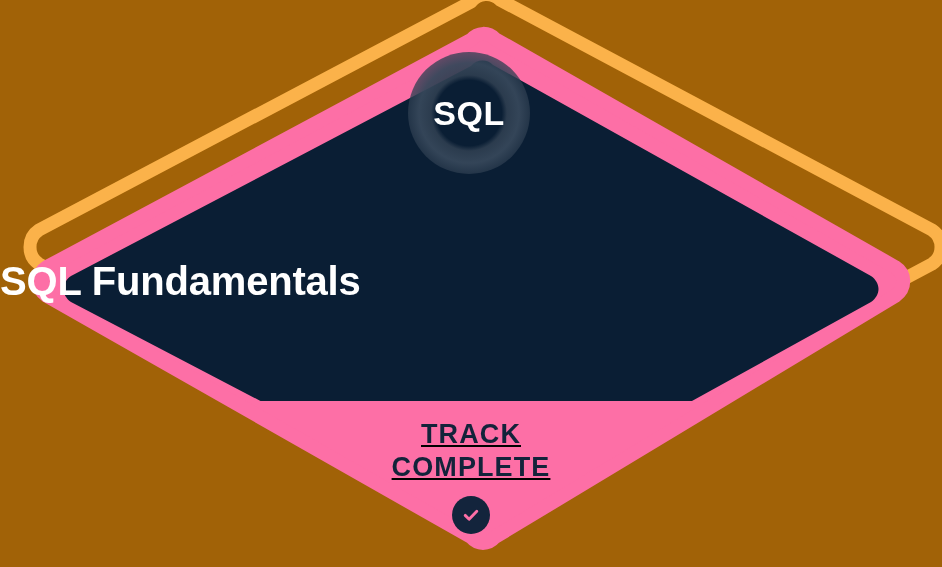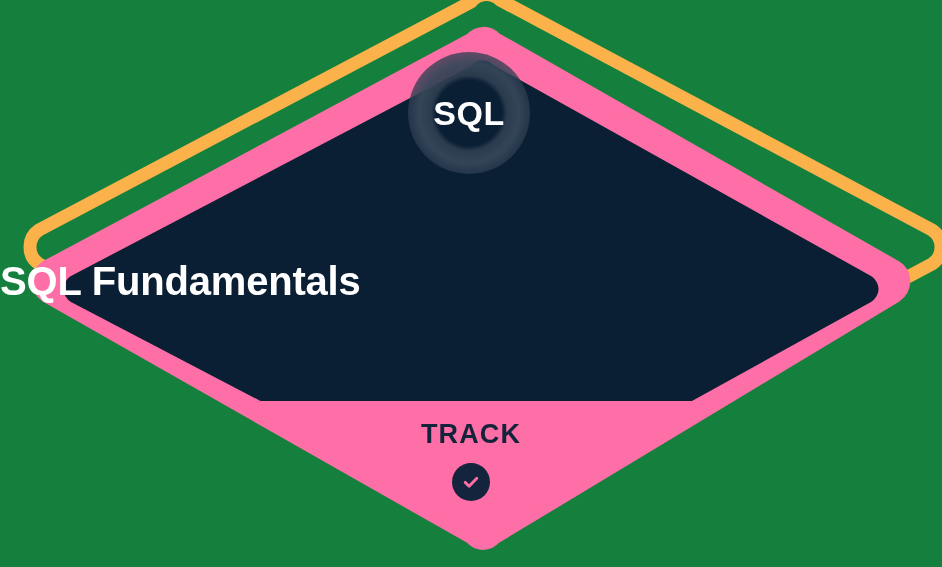--- a/index.html
+++ b/index.html
@@ -8,21 +8,21 @@
     padding: 0;
     background: #000000;
   }
   body {
     font-family: "Liberation Sans", sans-serif;
   }
   #badge-stage {
     position: relative;
     width: 942px;
     height: 567px;
-    background: #15803d;
+    background: #a16207;
     overflow: hidden;
   }
   #badge-svg {
     position: absolute;
     left: 0;
     top: 0;
     width: 942px;
     height: 567px;
     display: block;
   }
@@ -79,20 +79,21 @@
     font-family: "Liberation Sans", sans-serif;
   }
 
   
   #completion-block {
     position: absolute;
     left: 0;
     top: 418px;
     width: 942px;
     text-align: center;
+    text-decoration: underline;
   }
   #completion-status {
     font-size: 27px;
     font-weight: 700;
     color: #13233a;
     letter-spacing: 1.1px;
     line-height: 1.22;
     font-family: "Liberation Sans", sans-serif;
   }
   #completion-status .status-line { display: block; }
@@ -162,20 +163,21 @@
 
     <div id="track-emblem">
       <span id="track-emblem-label">SQL</span>
     </div>
 
     <div id="track-title">SQL Fundamentals</div>
 
     <div id="completion-block">
       <div id="completion-status">
         <span class="status-line">TRACK</span>
+        <span class="status-line">COMPLETE</span>
       </div>
       <div id="completion-check">
         <svg width="22" height="22" viewBox="0 0 22 22" aria-hidden="true">
           <path d="M 5.2 11.4 L 9.1 15.2 L 16.8 7.2" fill="none" stroke="#fd6fa6" stroke-width="2.9" stroke-linecap="round" stroke-linejoin="round"></path>
         </svg>
       </div>
     </div>
 
   </div>
 </div>

